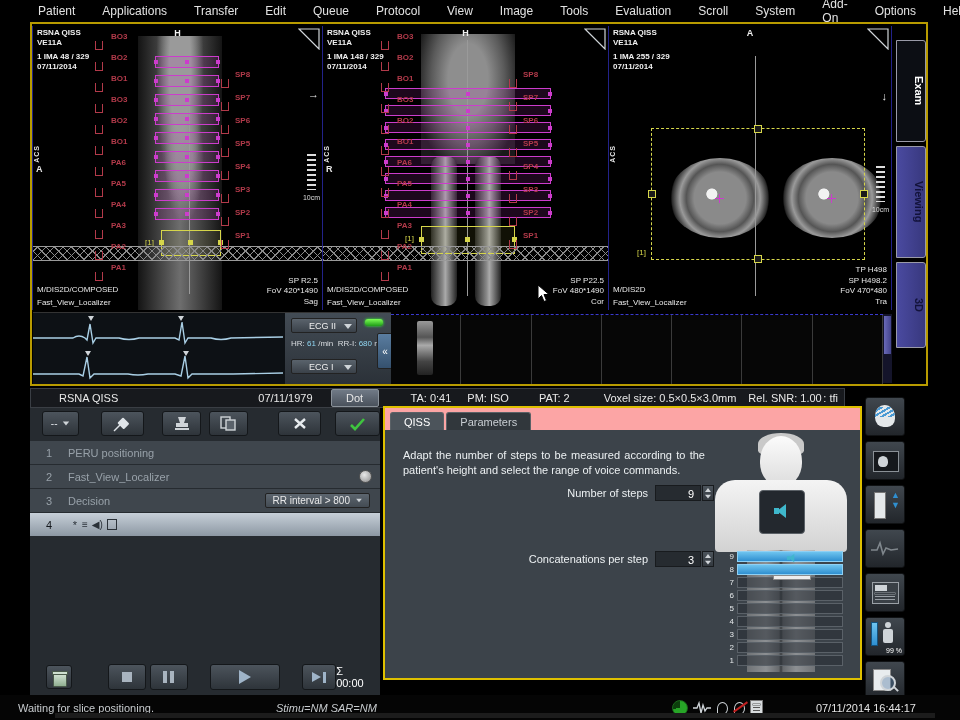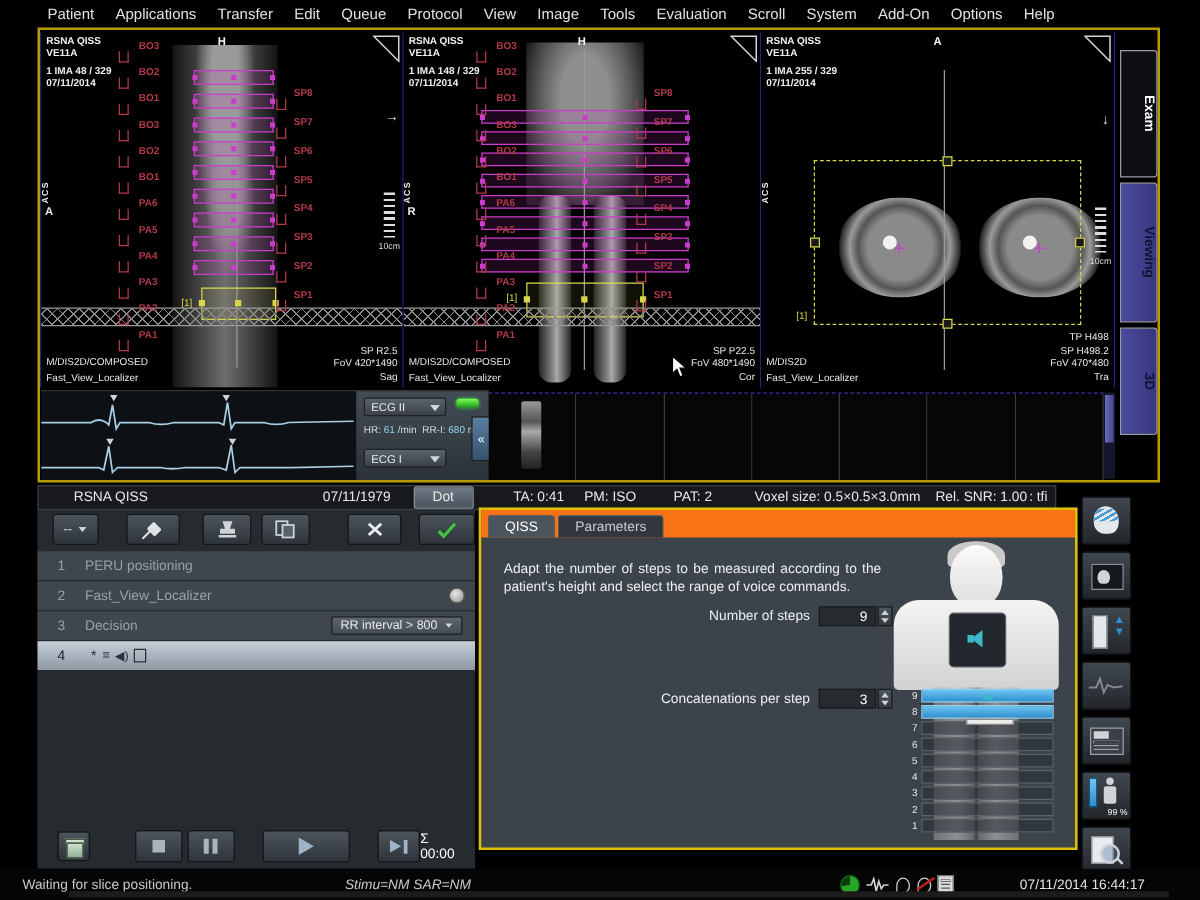--- a/index.html
+++ b/index.html
@@ -1,20 +1,20 @@
 <!DOCTYPE html>
 <html><head>
 <meta charset="utf-8">
 <style>
   html,body{margin:0;padding:0;}
   body{width:960px;height:720px;background:#000;font-family:"Liberation Sans",sans-serif;
        position:relative;overflow:hidden;color:#fff;-webkit-font-smoothing:antialiased;}
   
   #menubar{position:absolute;top:0;left:0;width:960px;height:22px;display:flex;align-items:center;
-           gap:17px;padding-left:38px;font-size:12px;color:#e2e2e2;box-sizing:border-box;}
+           gap:27px;padding-left:38px;font-size:12px;color:#e2e2e2;box-sizing:border-box;}
   #menubar .mitem{cursor:default;}
   
   #frame{position:absolute;left:30px;top:22px;width:898px;height:364px;border:2px solid #b89b00;
          background:#000;box-sizing:border-box;}
   .vp{position:absolute;top:2px;height:284px;background:#000;border-right:1px solid #22228a;
       box-sizing:border-box;overflow:hidden;}
   #vp0{left:0;width:291px;border-left:1px solid #22228a;}
   #vp1{left:291px;width:286px;}
   #vp2{left:577px;width:283px;}
   .vp-hdr{position:absolute;top:2px;left:4px;font-size:8px;font-weight:bold;line-height:1.3;color:#f0f0f0;}
@@ -58,21 +58,21 @@
   #tab-viewing{top:122px;height:112px;background:linear-gradient(90deg,#4a4aa0,#38387e);color:#12123a;}
   #tab-3d{top:238px;height:86px;background:linear-gradient(90deg,#4a4aa0,#38387e);color:#12123a;}
   
   #ecg{position:absolute;left:1px;top:288px;width:358px;height:71px;background:#0d1115;border-top:1px solid #333;}
   .ecg-row{position:absolute;left:0;width:250px;height:34px;}
   #ecg svg{display:block;}
   #ecg-ctrl{position:absolute;left:252px;top:0;width:106px;height:71px;background:linear-gradient(180deg,#434c55,#2b3138);
             font-size:8px;color:#d8dce0;}
   .ecg-sel{position:absolute;left:6px;width:66px;height:15px;background:linear-gradient(180deg,#5a636c,#3a4149);
            border:1px solid #222;border-radius:2px;font-size:9px;color:#eee;display:flex;align-items:center;
-           padding-left:5px;box-sizing:border-box;}
+           padding-left:17px;box-sizing:border-box;}
   .ecg-sel .tri{position:absolute;right:4px;}
   .tri-dn{width:0;height:0;border-left:4px solid transparent;border-right:4px solid transparent;border-top:5px solid #cfd4d8;display:inline-block;}
   .tri-up{width:0;height:0;border-left:3px solid transparent;border-right:3px solid transparent;border-bottom:4px solid #cfd4d8;display:inline-block;}
   #ecg-led{position:absolute;right:8px;top:6px;width:18px;height:7px;border-radius:3px;
            background:linear-gradient(180deg,#7dff55,#1f9c18);box-shadow:0 0 3px #3f3;}
   #ecg-hr{position:absolute;left:6px;top:26px;white-space:nowrap;}
   #ecg-hr b{color:#8fd4f0;font-weight:normal;}
   #ecg-collapse{position:absolute;left:344px;top:20px;width:14px;height:34px;background:linear-gradient(180deg,#5a7da0,#35516e);
                 border:1px solid #222;border-radius:2px;color:#fff;font-size:10px;display:flex;align-items:center;justify-content:center;}
   
@@ -115,21 +115,21 @@
   .ply.small{border-top-width:5px;border-bottom-width:5px;border-left-width:9px;}
   .skipbar{width:3px;height:11px;background:#9fb4c8;margin-left:2px;}
   #sumtime{margin-left:auto;margin-right:12px;font-size:11px;color:#fff;}
   
   .trash{width:14px;height:15px;position:relative;}
   .trash .bin{position:absolute;left:1px;top:4px;width:12px;height:11px;background:linear-gradient(180deg,#cfe0d0,#8fae90);border:1px solid #4a5a4a;border-radius:1px;}
   .trash .lid{position:absolute;left:0;top:1px;width:14px;height:2px;background:#cfe0d0;border:1px solid #4a5a4a;}
   
   #dialog{position:absolute;left:383px;top:406px;width:479px;height:274px;background:#3c434a;
           border:2px solid #dfc000;box-sizing:border-box;}
-  #dlg-tabs{height:22px;background:#f97316;display:flex;align-items:flex-end;padding-left:5px;gap:2px;}
+  #dlg-tabs{height:22px;background:#fca5a5;display:flex;align-items:flex-end;padding-left:5px;gap:2px;}
   .dtab{padding:3px 13px 2px;font-size:11px;background:#31373c;color:#c9ced3;border:1px solid #5a6166;border-bottom:none;
         border-radius:3px 3px 0 0;}
   .dtab.active{background:#4c545b;color:#fff;}
   #dlg-desc{position:absolute;left:18px;top:40px;width:302px;font-size:11px;color:#ecf0f2;line-height:1.4;text-align:justify;}
   .fld-label{position:absolute;font-size:11px;color:#ecf0f2;text-align:right;}
   .fld{position:absolute;width:46px;height:16px;background:#262b30;border:1px solid #181b1e;color:#fff;
        font-size:11px;text-align:right;padding-right:6px;line-height:16px;box-sizing:border-box;}
   .spin{position:absolute;width:12px;height:16px;background:linear-gradient(180deg,#4c545c,#33393f);border:1px solid #181b1e;
         display:flex;flex-direction:column;align-items:center;justify-content:center;gap:2px;box-sizing:border-box;}
   

